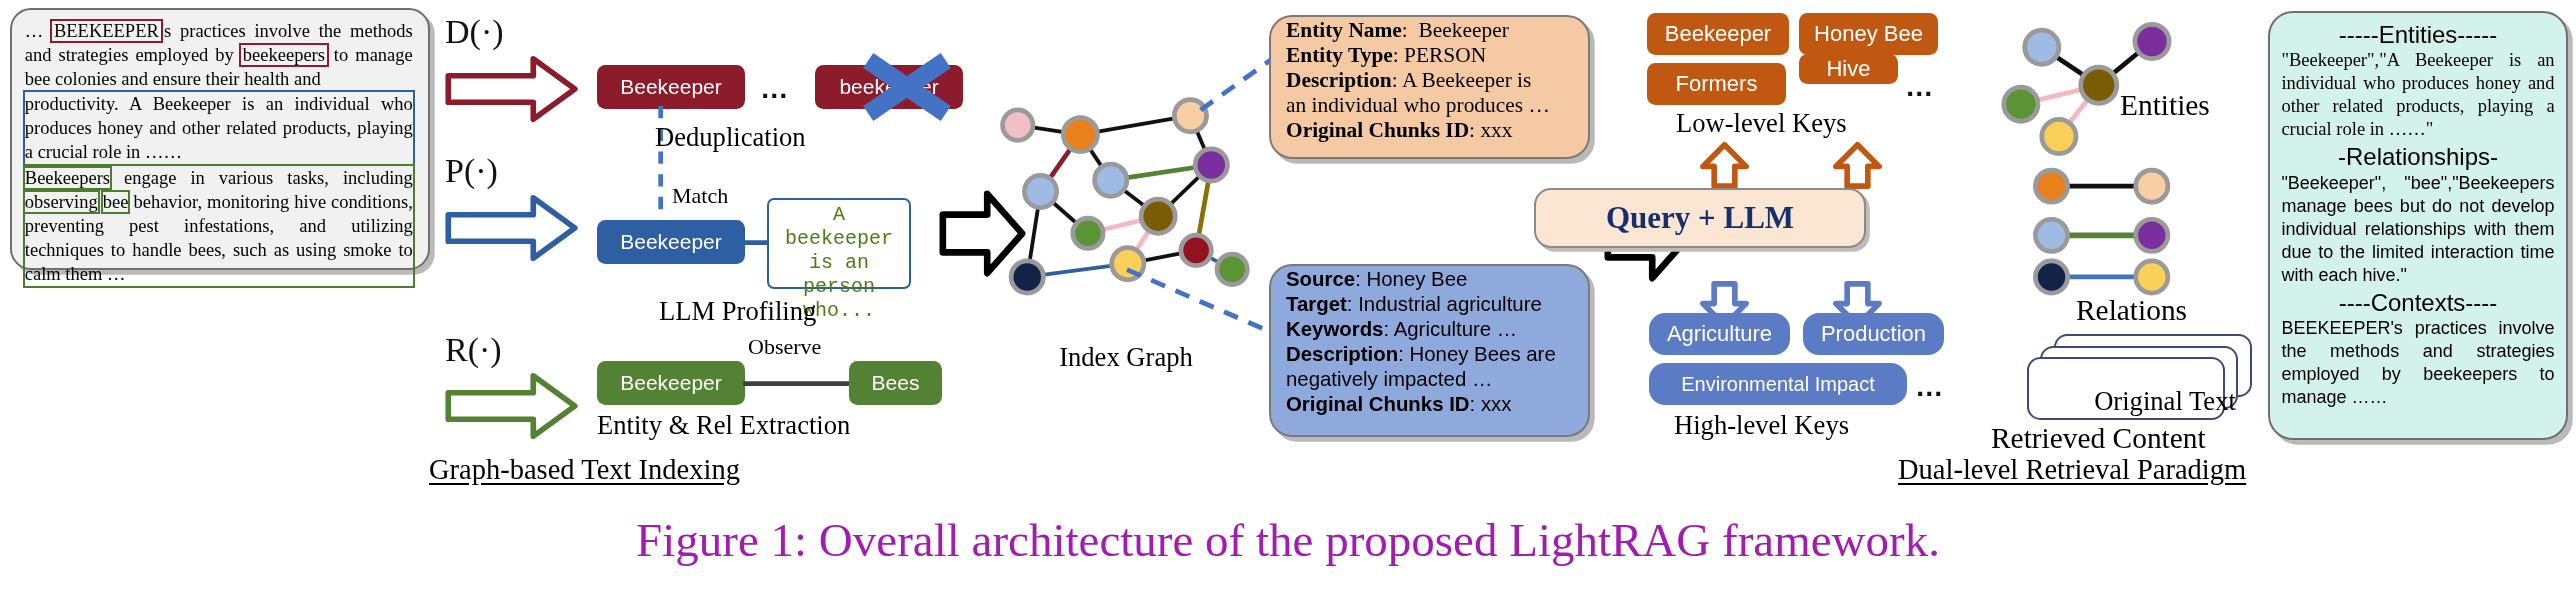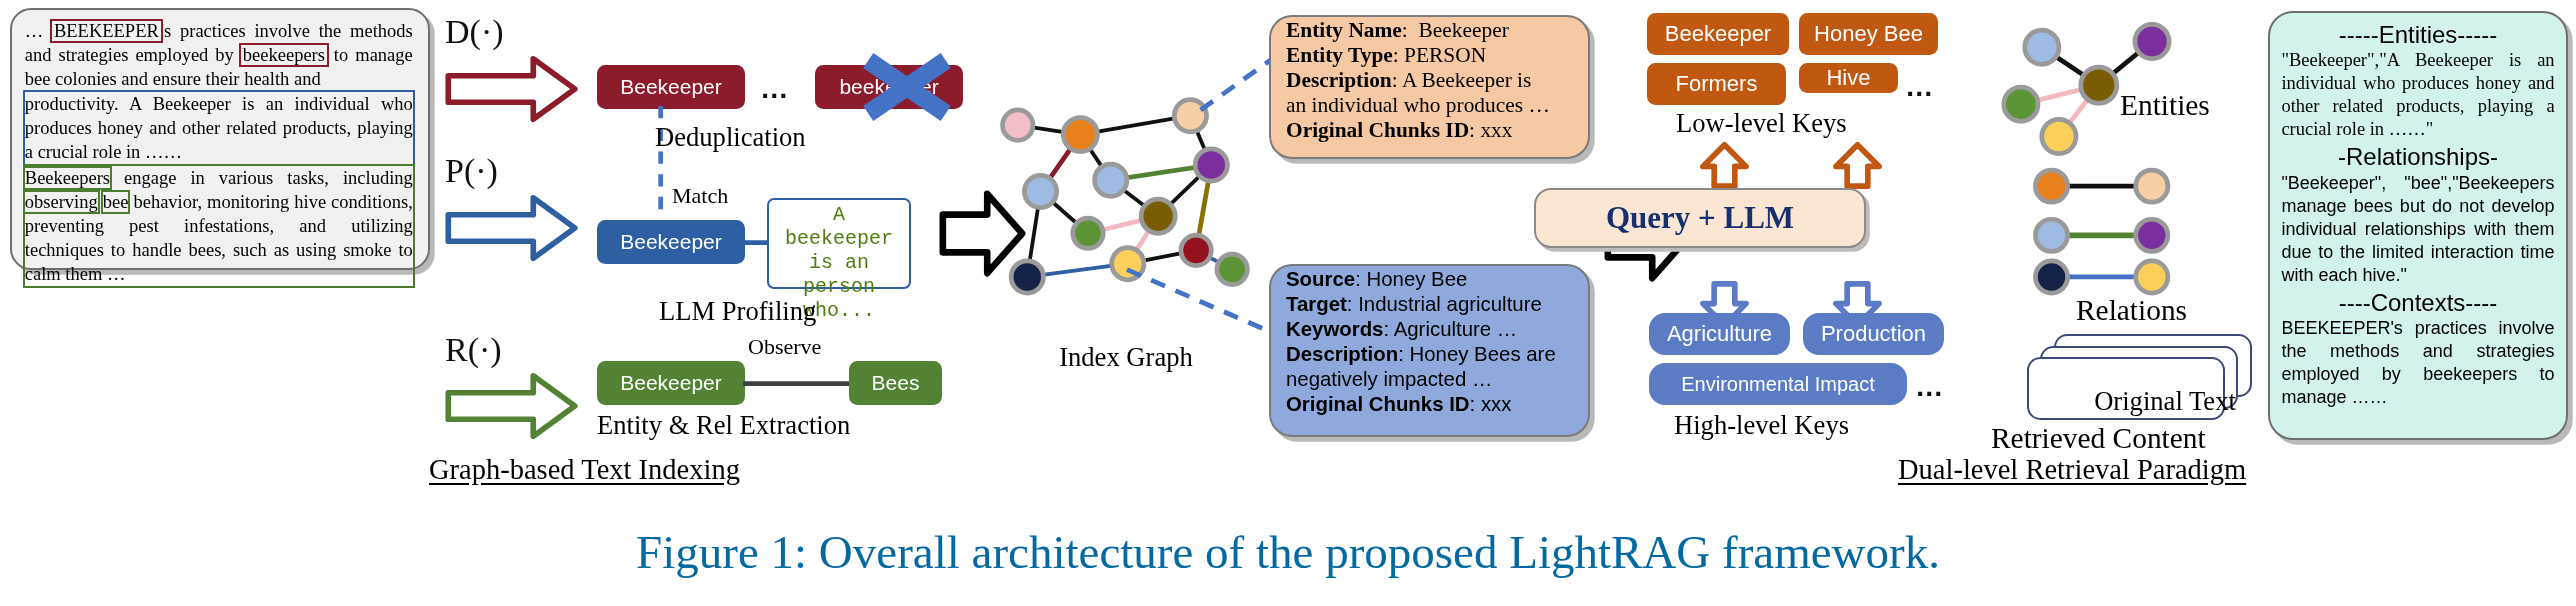--- a/index.html
+++ b/index.html
@@ -88,21 +88,21 @@
     position:absolute;background:#d4f2ec;border:2.8px solid #6f6f6f;border-radius:25px;
     box-shadow:4.7px 4.7px 0 #b9b9b9;box-sizing:border-box;padding:7.6px 11.4px;overflow:hidden;
   }
   .teal-head{font-family:"Liberation Sans",sans-serif;font-size:24px;text-align:center;color:#000;line-height:28.5px;}
   .teal-serif{font-family:"Liberation Serif",serif;font-size:18.5px;line-height:23px;text-align:justify;color:#000;}
   .teal-sans{font-family:"Liberation Sans",sans-serif;font-size:18px;line-height:23px;text-align:justify;color:#000;}
 
   
   #caption{
     position:absolute;left:0;top:513px;width:2576px;text-align:center;
-    font-family:"Liberation Serif",serif;font-size:47px;color:#0369a1;margin-top:12px;
+    font-family:"Liberation Serif",serif;font-size:47px;color:#a21caf;
   }
 
   svg{overflow:visible;}
 </style>
 </head>
 <body>
 
 <div id="stage">
 
   <div id="textcard" class="abs">
@@ -223,21 +223,21 @@
     <div class="panel-line"><b>Original Chunks ID</b>: <span>xxx</span></div>
   </div>
 
   <svg class="abs" style="left:1605px;top:195px;" width="85" height="87" viewBox="0 0 90 92">
     <path d="M3 26 L50 26 L50 4 L87 46 L50 88 L50 66 L3 66 Z" fill="#ffffff" stroke="#000000" stroke-width="7" stroke-linejoin="round"></path>
   </svg>
 
   <div class="chip chip-orange" style="left:1647px;top:13.3px;width:142px;height:42px;font-size:22px;">Beekeeper</div>
   <div class="chip chip-orange" style="left:1799px;top:13.3px;width:139px;height:42px;font-size:22px;">Honey Bee</div>
   <div class="chip chip-orange" style="left:1647px;top:63px;width:139px;height:42px;font-size:22px;">Formers</div>
-  <div class="chip chip-orange" style="left:1799px;top:63px;width:99px;height:30px;font-size:22px;">Hive</div>
+  <div class="chip chip-orange" style="left:1799px;top:54px;width:99px;height:30px;font-size:22px;">Hive</div>
   <div class="dots" style="left:1905px;top:70px;font-size:28.5px;">…</div>
   <div class="stagelabel" style="left:1676px;top:108px;">Low-level Keys</div>
 
   <svg class="abs" style="left:1700px;top:142px;" width="49" height="47" viewBox="0 0 52 50">
     <path d="M26 3 L49 26 L37 26 L37 47 L15 47 L15 26 L3 26 Z" fill="#ffffff" stroke="#c15811" stroke-width="6" stroke-linejoin="round"></path>
   </svg>
   <svg class="abs" style="left:1833px;top:142px;" width="49" height="47" viewBox="0 0 52 50">
     <path d="M26 3 L49 26 L37 26 L37 47 L15 47 L15 26 L3 26 Z" fill="#ffffff" stroke="#c15811" stroke-width="6" stroke-linejoin="round"></path>
   </svg>
 

